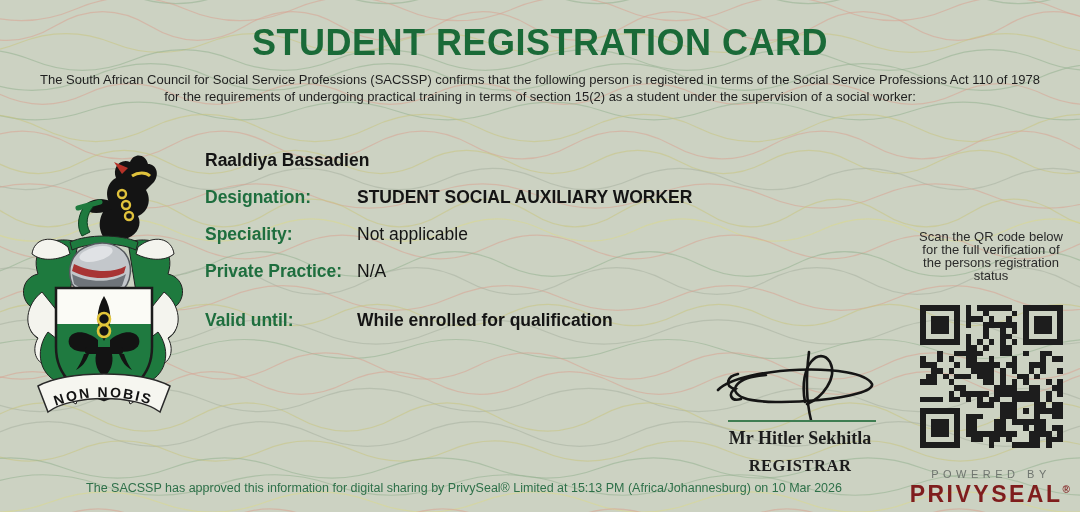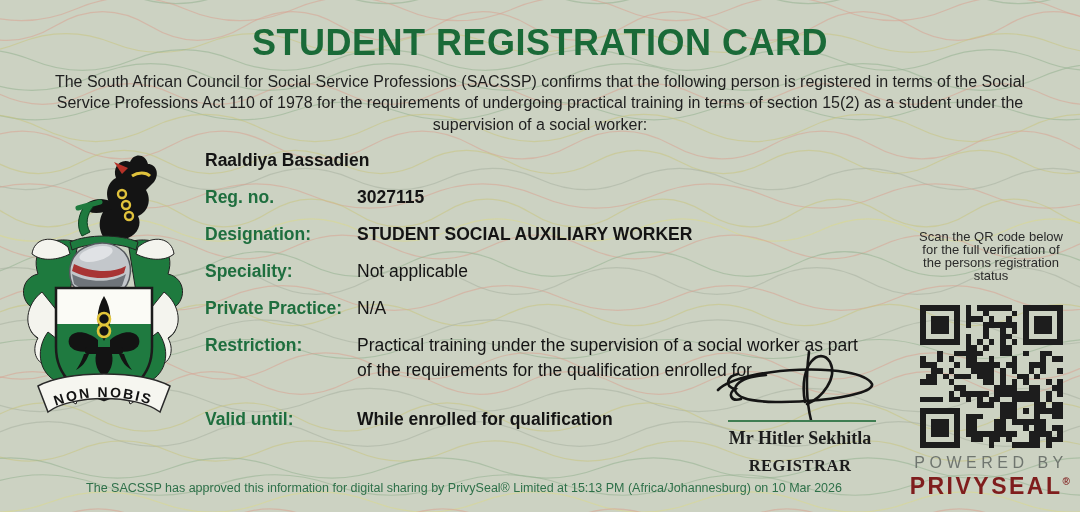--- a/index.html
+++ b/index.html
@@ -9,21 +9,21 @@
   }
   #waves{position:absolute; inset:0; z-index:0;}
   .layer{position:absolute; z-index:1;}
 
   #title{
     top:22px; left:0; width:1080px; text-align:center;
     font-size:36px; font-weight:bold; color:#1a6a38; letter-spacing:.5px;
   }
   #intro{
     top:71px; left:32px; width:1016px; text-align:center;
-    font-size:16px; line-height:1.33; color:#1f1f1f;
+    font-size:13px; line-height:1.33; color:#1f1f1f;
   }
   #crest{top:142px; left:8px;}
 
   #fields{top:150px; left:205px; width:690px;}
   .field-row{display:flex; align-items:flex-start; margin-bottom:14px;}
   .field-row:last-child{margin-top:26px;}
   .field-label{
     flex:0 0 152px; font-size:17.5px; font-weight:bold; color:#1e6e3e; line-height:21px;
   }
   .field-value{
@@ -36,21 +36,21 @@
     top:420px; left:728px; width:148px; height:2px; background:#3f7d52;
   }
   #registrar{top:428px; left:698px; width:204px; text-align:center;
     font-family:"Liberation Serif", serif; color:#1c1c1c;}
   #registrar .sig-name{font-size:18px; font-weight:bold;}
   #registrar .sig-role{font-size:16.5px; font-weight:bold; letter-spacing:.5px; margin-top:7px;}
 
   #qr-panel{top:214px; left:903px; width:176px; text-align:center;}
   #qr-caption{font-size:13px; line-height:13px; color:#2a2a2a; width:156px; margin:16px auto;}
   #qr-code{margin-top:7px;}
-  #powered-by{font-size:16px; letter-spacing:4.5px; color:#6f756f; margin-top:2px;}
+  #powered-by{font-size:11px; letter-spacing:4.5px; color:#6f756f; margin-top:16px;}
   #brand{font-size:23px; font-weight:bold; letter-spacing:2.5px; color:#7f1d1d; margin-top:1px;}
   #brand sup{font-size:10px;}
 
   #footer{
     top:481px; left:0; width:928px; text-align:center;
     font-size:12.5px; color:#2e7049;
   }
 </style>
 </head>
 <body>
@@ -164,44 +164,36 @@
       </text>
     </g>
   </svg>
 
   <div id="fields" class="layer">
 
       <div class="field-row">
         <span class="field-value bold">Raaldiya Bassadien</span>
       </div>
 
-      <div class="field-row">
-        <span class="field-label">Reg. no.</span>
-        <span class="field-value bold">3027115</span>
-      </div>
 
       <div class="field-row">
         <span class="field-label">Designation:</span>
         <span class="field-value bold">STUDENT SOCIAL AUXILIARY WORKER</span>
       </div>
 
       <div class="field-row">
         <span class="field-label">Speciality:</span>
         <span class="field-value">Not applicable</span>
       </div>
 
       <div class="field-row">
         <span class="field-label">Private Practice:</span>
         <span class="field-value">N/A</span>
       </div>
 
-      <div class="field-row">
-        <span class="field-label">Restriction:</span>
-        <span class="field-value">Practical training under the supervision of a social worker as part of the requirements for the qualification enrolled for.</span>
-      </div>
 
       <div class="field-row">
         <span class="field-label">Valid until:</span>
         <span class="field-value bold">While enrolled for qualification</span>
       </div>
     </div>
 
   <svg id="signature-svg" class="layer" width="180" height="78" viewBox="0 0 180 78">
     <g fill="none" stroke="#151515" stroke-width="2.6" stroke-linecap="round">
       <path d="M10,44 C34,20 152,16 164,38 C168,52 62,62 36,52 C18,45 28,31 58,29"></path>

